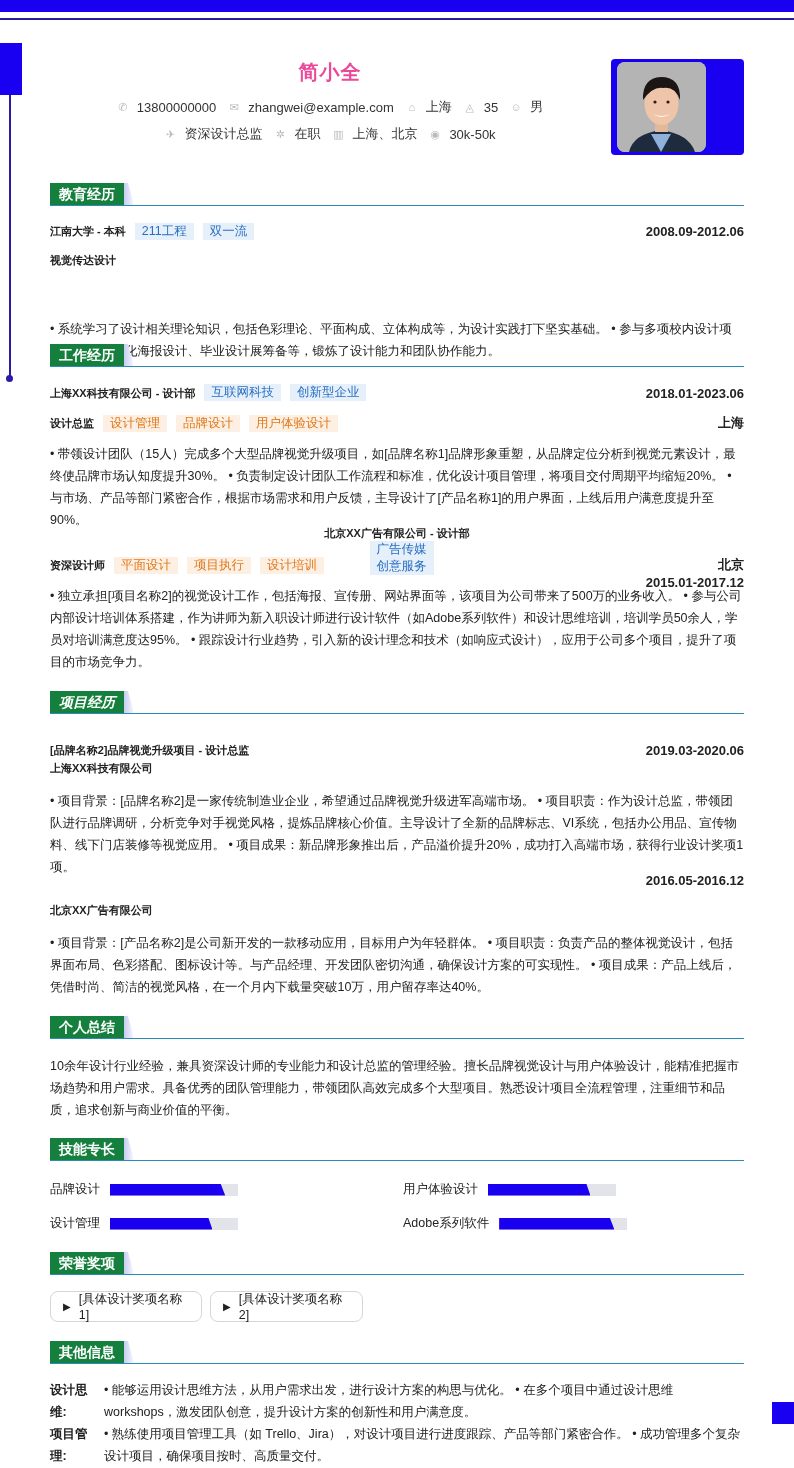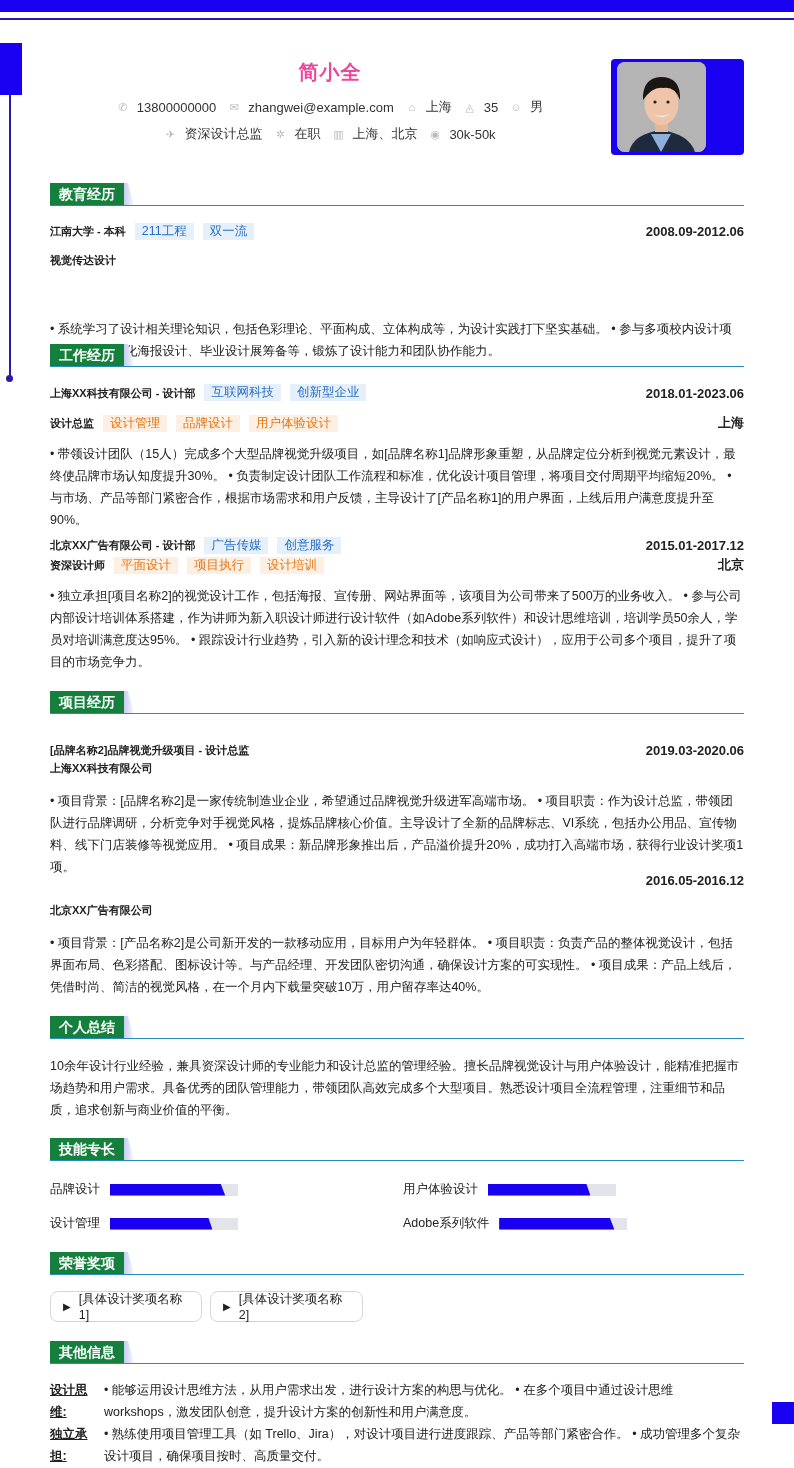--- a/index.html
+++ b/index.html
@@ -35,21 +35,21 @@
   .para { position: absolute; left: 50px; width: 694px; font-size: 12.5px; line-height: 22px; color: #222; }
 
   .skill { position: absolute; display: flex; align-items: center; font-size: 12.5px; }
   .skill .bar { position: relative; height: 12px; background: #e3e3ea; margin-left: 10px; }
   .skill .fill { position: absolute; left: 0; top: 0; height: 12px; background: #1a00f0; clip-path: polygon(0 0, 96% 0, 100% 100%, 0 100%); }
 
   .award { position: absolute; top: 1291px; height: 31px; border: 1px solid #d6d6d6; border-radius: 8px; display: flex; align-items: center; padding: 0 12px; font-size: 12.5px; color: #222; }
   .award .tri { font-size: 10px; margin-right: 8px; }
 
   .other { position: absolute; left: 50px; width: 694px; font-size: 12.5px; line-height: 22px; display: flex; }
-  .other .lbl { font-weight: bold; width: 54px; flex-shrink: 0; text-decoration: underline; }
+  .other .lbl { font-weight: bold; width: 54px; flex-shrink: 0; }
   .other .txt { flex: 1; }
 </style>
 </head>
 <body>
 
 <div class="top-bar"></div>
 <div class="top-line"></div>
 <div class="side-block"></div>
 <div class="side-line"></div>
 <div class="side-dot"></div>
@@ -140,36 +140,36 @@
 </div>
 <div class="row" style="top:414px;">
   <span class="title">设计总监</span>
   <span class="chip orange">设计管理</span>
   <span class="chip orange">品牌设计</span>
   <span class="chip orange">用户体验设计</span>
   <span class="right">上海</span>
 </div>
 <div class="para" style="top:443px;">• 带领设计团队（15人）完成多个大型品牌视觉升级项目，如[品牌名称1]品牌形象重塑，从品牌定位分析到视觉元素设计，最终使品牌市场认知度提升30%。 • 负责制定设计团队工作流程和标准，优化设计项目管理，将项目交付周期平均缩短20%。 • 与市场、产品等部门紧密合作，根据市场需求和用户反馈，主导设计了[产品名称1]的用户界面，上线后用户满意度提升至90%。</div>
 
-<div class="row" style="top:537px;">
+<div class="row" style="top:526px;flex-direction:column;">
   <span class="title">北京XX广告有限公司 - 设计部</span>
   <span class="chip blue">广告传媒</span>
   <span class="chip blue">创意服务</span>
   <span class="right">2015.01-2017.12</span>
 </div>
 <div class="row" style="top:556px;">
   <span class="title">资深设计师</span>
   <span class="chip orange">平面设计</span>
   <span class="chip orange">项目执行</span>
   <span class="chip orange">设计培训</span>
   <span class="right">北京</span>
 </div>
 <div class="para" style="top:585px;">• 独立承担[项目名称2]的视觉设计工作，包括海报、宣传册、网站界面等，该项目为公司带来了500万的业务收入。 • 参与公司内部设计培训体系搭建，作为讲师为新入职设计师进行设计软件（如Adobe系列软件）和设计思维培训，培训学员50余人，学员对培训满意度达95%。 • 跟踪设计行业趋势，引入新的设计理念和技术（如响应式设计），应用于公司多个项目，提升了项目的市场竞争力。</div>
 
-<div class="section-head" style="top:690px;">
+<div class="section-head" style="top:690px;font-style:italic;">
   <span class="tag">项目经历</span>
 </div>
 <div class="row" style="top:731px;margin-top:12px;">
   <span class="title">[品牌名称2]品牌视觉升级项目 - 设计总监</span>
   <span class="right">2019.03-2020.06</span>
 </div>
 <div class="row" style="top:761px;">
   <span class="title">上海XX科技有限公司</span>
 </div>
 <div class="para" style="top:790px;">• 项目背景：[品牌名称2]是一家传统制造业企业，希望通过品牌视觉升级进军高端市场。 • 项目职责：作为设计总监，带领团队进行品牌调研，分析竞争对手视觉风格，提炼品牌核心价值。主导设计了全新的品牌标志、VI系统，包括办公用品、宣传物料、线下门店装修等视觉应用。 • 项目成果：新品牌形象推出后，产品溢价提升20%，成功打入高端市场，获得行业设计奖项1项。</div>
@@ -228,15 +228,15 @@
 </div>
 
 <div class="section-head" style="top:1340px;">
   <span class="tag">其他信息</span>
 </div>
 <div class="other" style="top:1379px;">
   <span class="lbl">设计思维:</span>
   <span class="txt">• 能够运用设计思维方法，从用户需求出发，进行设计方案的构思与优化。 • 在多个项目中通过设计思维 workshops，激发团队创意，提升设计方案的创新性和用户满意度。</span>
 </div>
 <div class="other" style="top:1423px;">
-  <span class="lbl">独立承担:</span>
+  <span class="lbl">项目管理:</span>
   <span class="txt">• 熟练使用项目管理工具（如 Trello、Jira），对设计项目进行进度跟踪、产品等部门紧密合作。 • 成功管理多个复杂设计项目，确保项目按时、高质量交付。</span>
 </div>
 
 </body></html>

